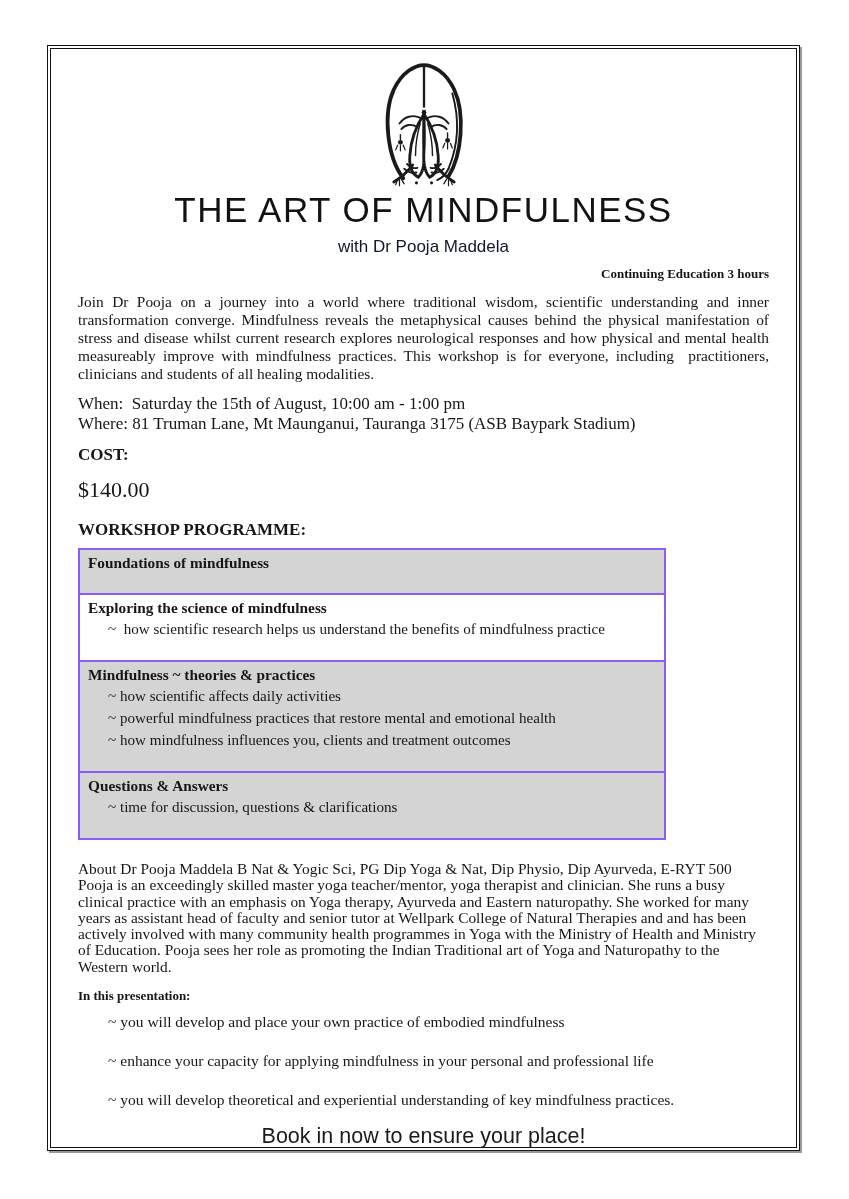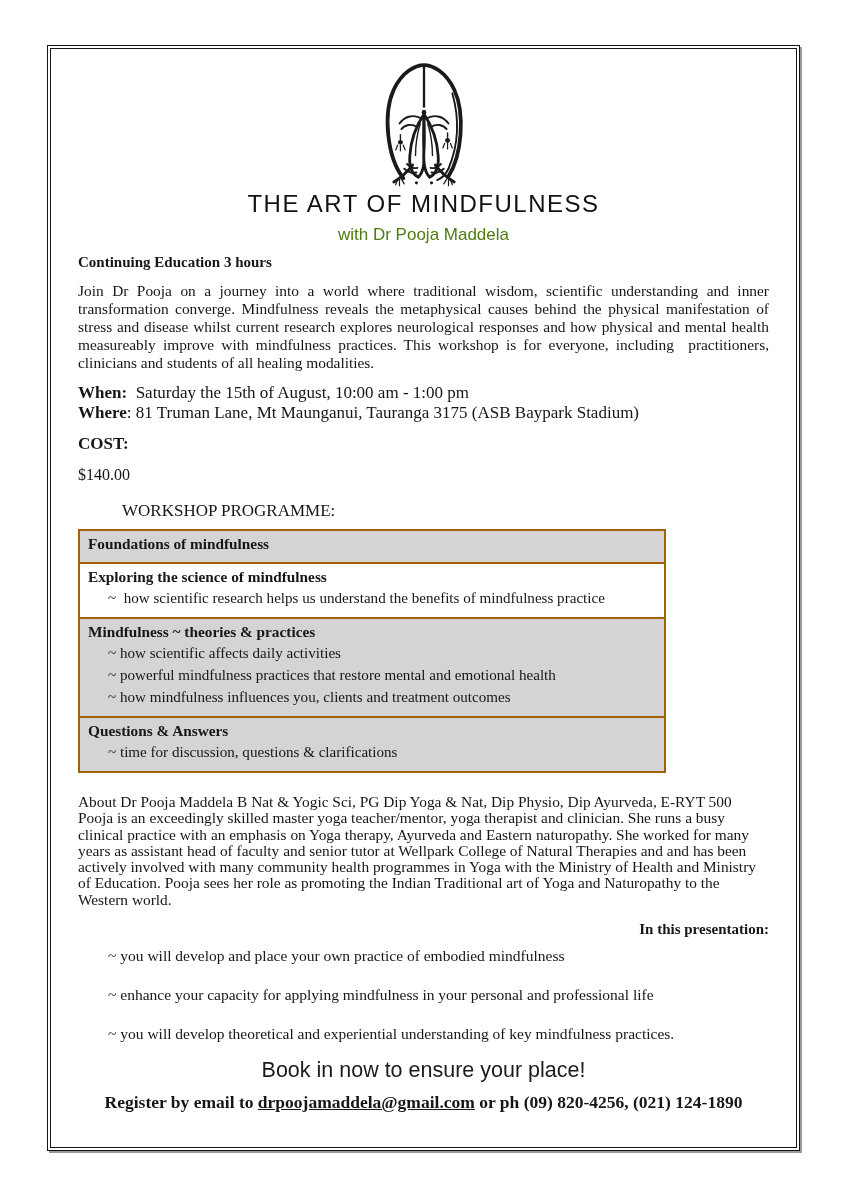--- a/index.html
+++ b/index.html
@@ -4,41 +4,41 @@
 <style>
   html,body{margin:0;padding:0;background:#ffffff;}
   .page{position:relative;width:849px;height:1199px;background:#fff;
         font-family:"Liberation Serif", serif;color:#161616;overflow:hidden;}
   .frame{position:absolute;left:47px;top:45px;width:753px;height:1106px;
          box-sizing:border-box;border:4px double #141414;
          box-shadow:2px 2px 0 rgba(70,70,70,.55);
          padding:8px 27px 0;overflow:hidden;}
   .logo{display:block;margin:2px auto 0;}
   .title{margin:3px 0 2px;text-align:center;font-family:"Liberation Sans",sans-serif;
-         font-weight:400;font-size:24px;letter-spacing:1.5px;color:#121212;}
+         font-weight:400;font-size:35px;letter-spacing:1.5px;color:#121212;}
   .subtitle{margin-top:7px;text-align:center;font-family:"Liberation Sans",sans-serif;
-            font-size:17px;color:#4d7c0f;}
-  .tagline{margin-top:9px;text-align:left;font-weight:bold;font-size:15px;}
+            font-size:17px;color:#0f172a;}
+  .tagline{margin-top:9px;text-align:right;font-weight:bold;font-size:13px;}
   .intro{margin:11px 0 0;font-size:15.4px;line-height:18px;text-align:justify;
          white-space:pre-wrap;}
   .detail{font-size:17px;line-height:19.5px;white-space:pre-wrap;}
   .detail-when{margin-top:11px;}
-  .detail b{font-weight:bold;}
+  .detail b{font-weight:normal;}
   .cost-label{margin-top:12px;font-weight:bold;font-size:17px;}
-  .cost-value{margin-top:12px;font-size:16px;}
-  .prog-heading{margin-top:17px;font-weight:normal;font-size:17px;margin-left:44px;}
+  .cost-value{margin-top:12px;font-size:22px;}
+  .prog-heading{margin-top:17px;font-weight:bold;font-size:17px;}
   table.prog{margin-top:8px;width:588px;border-collapse:collapse;}
-  table.prog td{border:2px solid #a16207;padding:2px 8px 8px;vertical-align:top;}
+  table.prog td{border:2px solid #8b5cf6;padding:2px 8px 20px;vertical-align:top;}
   td.shaded{background:#d4d4d4;}
   .row-title{font-weight:bold;font-size:15.3px;line-height:21px;}
   .row-item{font-size:15.1px;line-height:21px;margin-top:1px;padding-left:20px;
             white-space:pre-wrap;}
   .about{margin:21px 0 0;font-size:15.4px;line-height:16.3px;}
   .about b{font-weight:normal;}
-  .pres-heading{margin-top:13px;font-weight:bold;font-size:15px;text-align:right;}
+  .pres-heading{margin-top:13px;font-weight:bold;font-size:13px;}
   .pres-bullet{margin-top:22px;padding-left:30px;font-size:15.5px;line-height:17px;}
   .pres-bullet.first{margin-top:9px;}
   .cta{margin-top:16px;text-align:center;font-family:"Liberation Sans",sans-serif;
        font-size:21.5px;color:#1b1b1b;}
   .register{margin-top:9px;text-align:center;font-weight:bold;font-size:17.5px;}
   .register .email{text-decoration:underline;color:inherit;cursor:pointer;}
   svg .ln{fill:none;stroke:#1a1a1a;stroke-linecap:round;}
 </style>
 </head>
 <body>

